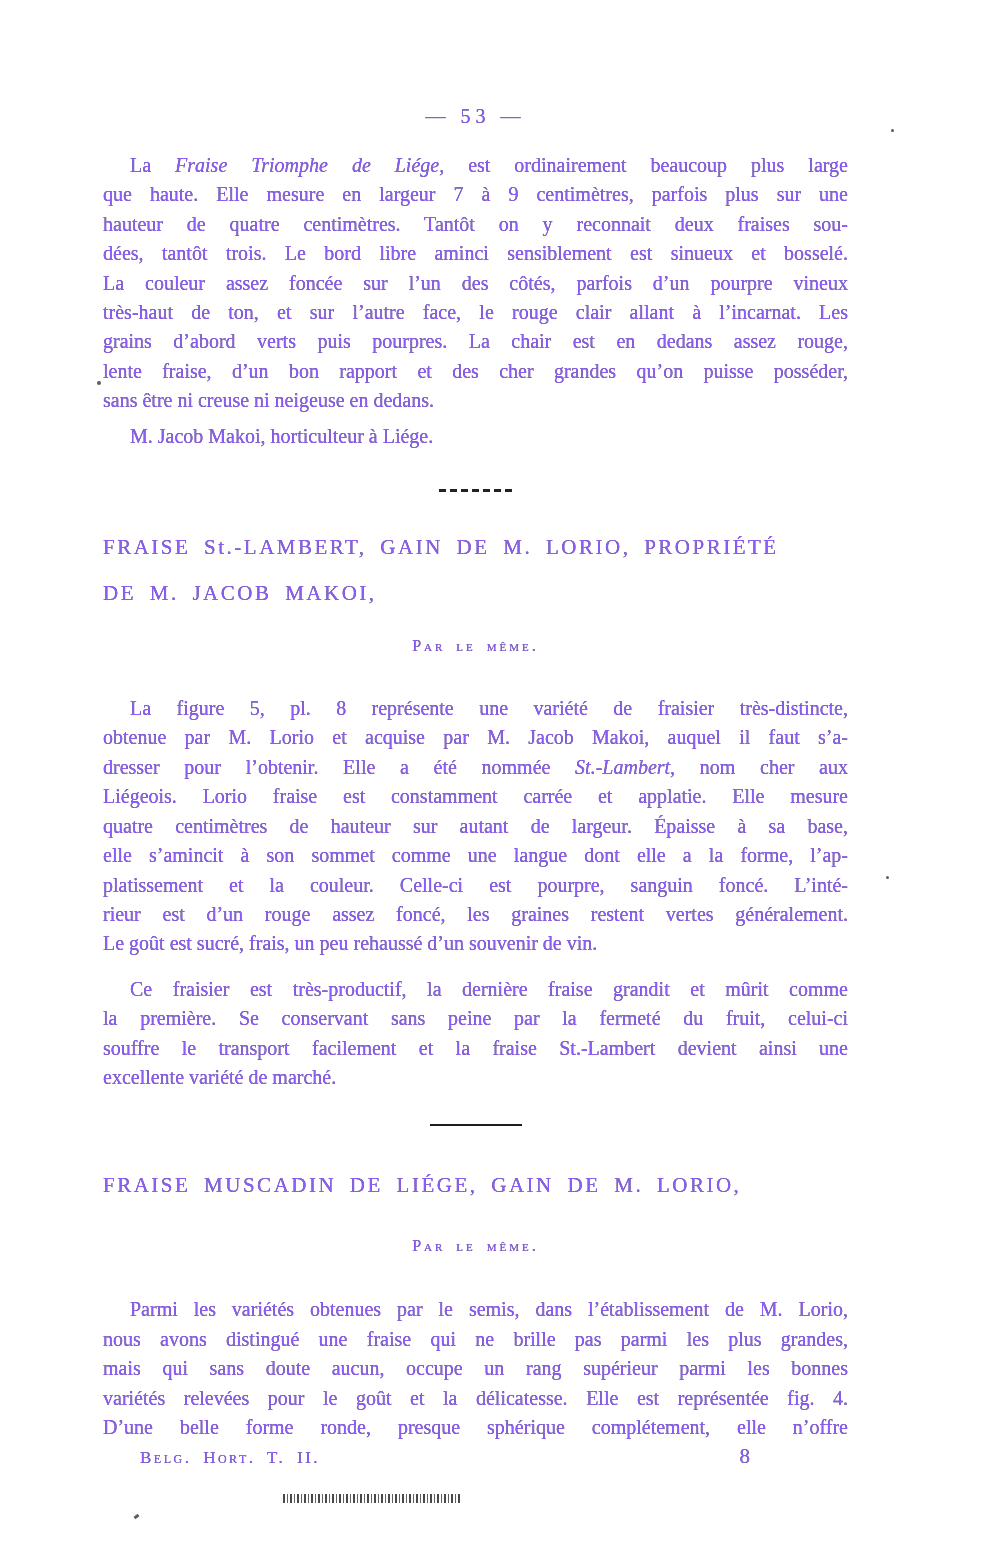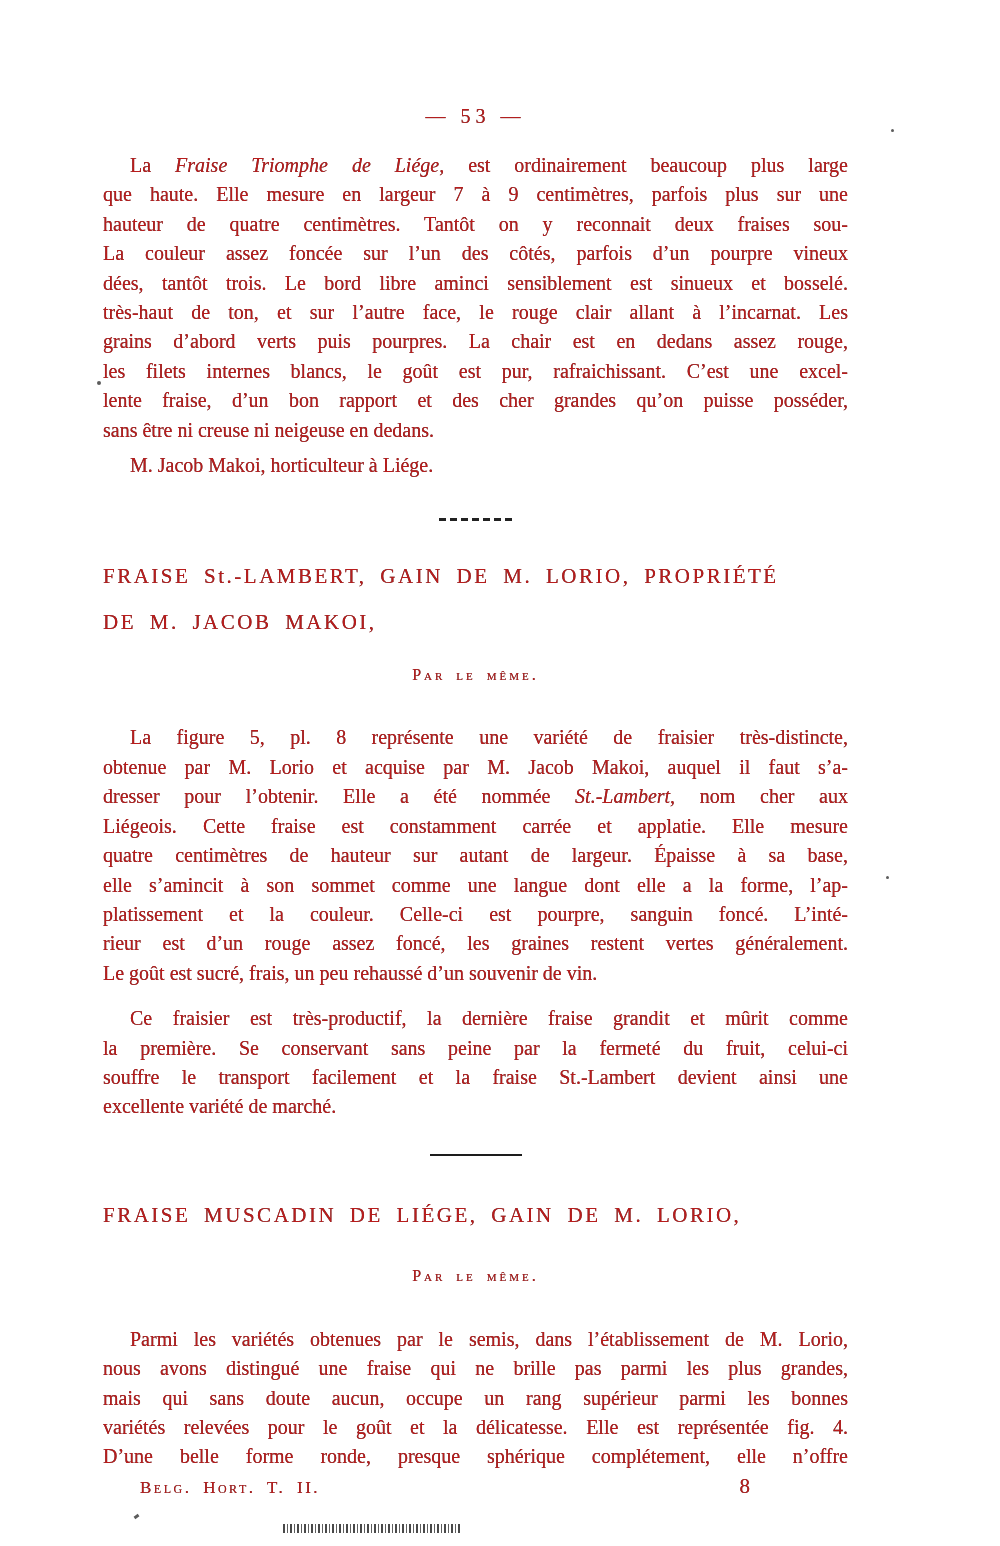--- a/index.html
+++ b/index.html
@@ -3,21 +3,21 @@
 <meta charset="utf-8">
 <style>
   html,body { margin:0; padding:0; background:#e9e9e9; }
   .page {
     position:relative;
     width:1000px; height:1546px;
     margin:0 auto;
     background:#ffffff;
     overflow:hidden;
     font-family:"Liberation Serif", serif;
-    color:#b91c1c;
+    color:#8b5cf6;
     text-shadow:0 0 0.6px rgba(10,10,10,0.75);
   }
   .textblock { width:745px; margin-left:103px; padding-top:103px; }
 
   .pageno {
     text-align:center; font-size:20px; letter-spacing:5px;
     height:26px; line-height:26px;
   }
 
   .para { display:block; }
@@ -84,25 +84,24 @@
 <div class="page">
   <div class="textblock">
 
     <div class="pageno">— 53 —</div>
 
     <div class="para p1">
       <span class="line indent"><span>La </span><i>Fraise Triomphe de Liége,</i><span> est ordinairement beaucoup plus large</span></span>
       <span class="lines endpara">
           <span class="line">que haute. Elle mesure en largeur 7 à 9 centimètres, parfois plus sur une</span>
           <span class="line">hauteur de quatre centimètres. Tantôt on y reconnait deux fraises sou-</span>
+          <span class="line">dées, tantôt trois. Le bord libre aminci sensiblement est sinueux et bosselé.</span>
           <span class="line">La couleur assez foncée sur l’un des côtés, parfois d’un pourpre vineux</span>
-          <span class="line">dées, tantôt trois. Le bord libre aminci sensiblement est sinueux et bosselé.</span>
           <span class="line">très-haut de ton, et sur l’autre face, le rouge clair allant à l’incarnat. Les</span>
           <span class="line">grains d’abord verts puis pourpres. La chair est en dedans assez rouge,</span>
-          <span class="line">les filets internes blancs, le goût est pur, rafraichissant. C’est une excel-</span>
           <span class="line">lente fraise, d’un bon rapport et des cher grandes qu’on puisse posséder,</span>
           <span class="line">sans être ni creuse ni neigeuse en dedans.</span>
         </span>
     </div>
 
     <div class="para p2">
       <span class="lines indent endpara">
           <span class="line">M. Jacob Makoi, horticulteur à Liége.</span>
         </span>
     </div>
@@ -116,21 +115,21 @@
 
     <div class="byline byline1">Par le même.</div>
 
     <div class="para p3">
       <span class="lines indent">
           <span class="line">La figure 5, pl. 8 représente une variété de fraisier très-distincte,</span>
           <span class="line">obtenue par M. Lorio et acquise par M. Jacob Makoi, auquel il faut s’a-</span>
         </span>
       <span class="line"><span>dresser pour l’obtenir. Elle a été nommée </span><i>St.-Lambert,</i><span> nom cher aux</span></span>
       <span class="lines endpara">
-          <span class="line">Liégeois. Cette fraise est constamment carrée et applatie. Elle mesure</span>
+          <span class="line">Liégeois. Lorio fraise est constamment carrée et applatie. Elle mesure</span>
           <span class="line">quatre centimètres de hauteur sur autant de largeur. Épaisse à sa base,</span>
           <span class="line">elle s’amincit à son sommet comme une langue dont elle a la forme, l’ap-</span>
           <span class="line">platissement et la couleur. Celle-ci est pourpre, sanguin foncé. L’inté-</span>
           <span class="line">rieur est d’un rouge assez foncé, les graines restent vertes généralement.</span>
           <span class="line">Le goût est sucré, frais, un peu rehaussé d’un souvenir de vin.</span>
         </span>
     </div>
 
     <div class="para p4">
       <span class="lines indent endpara">

